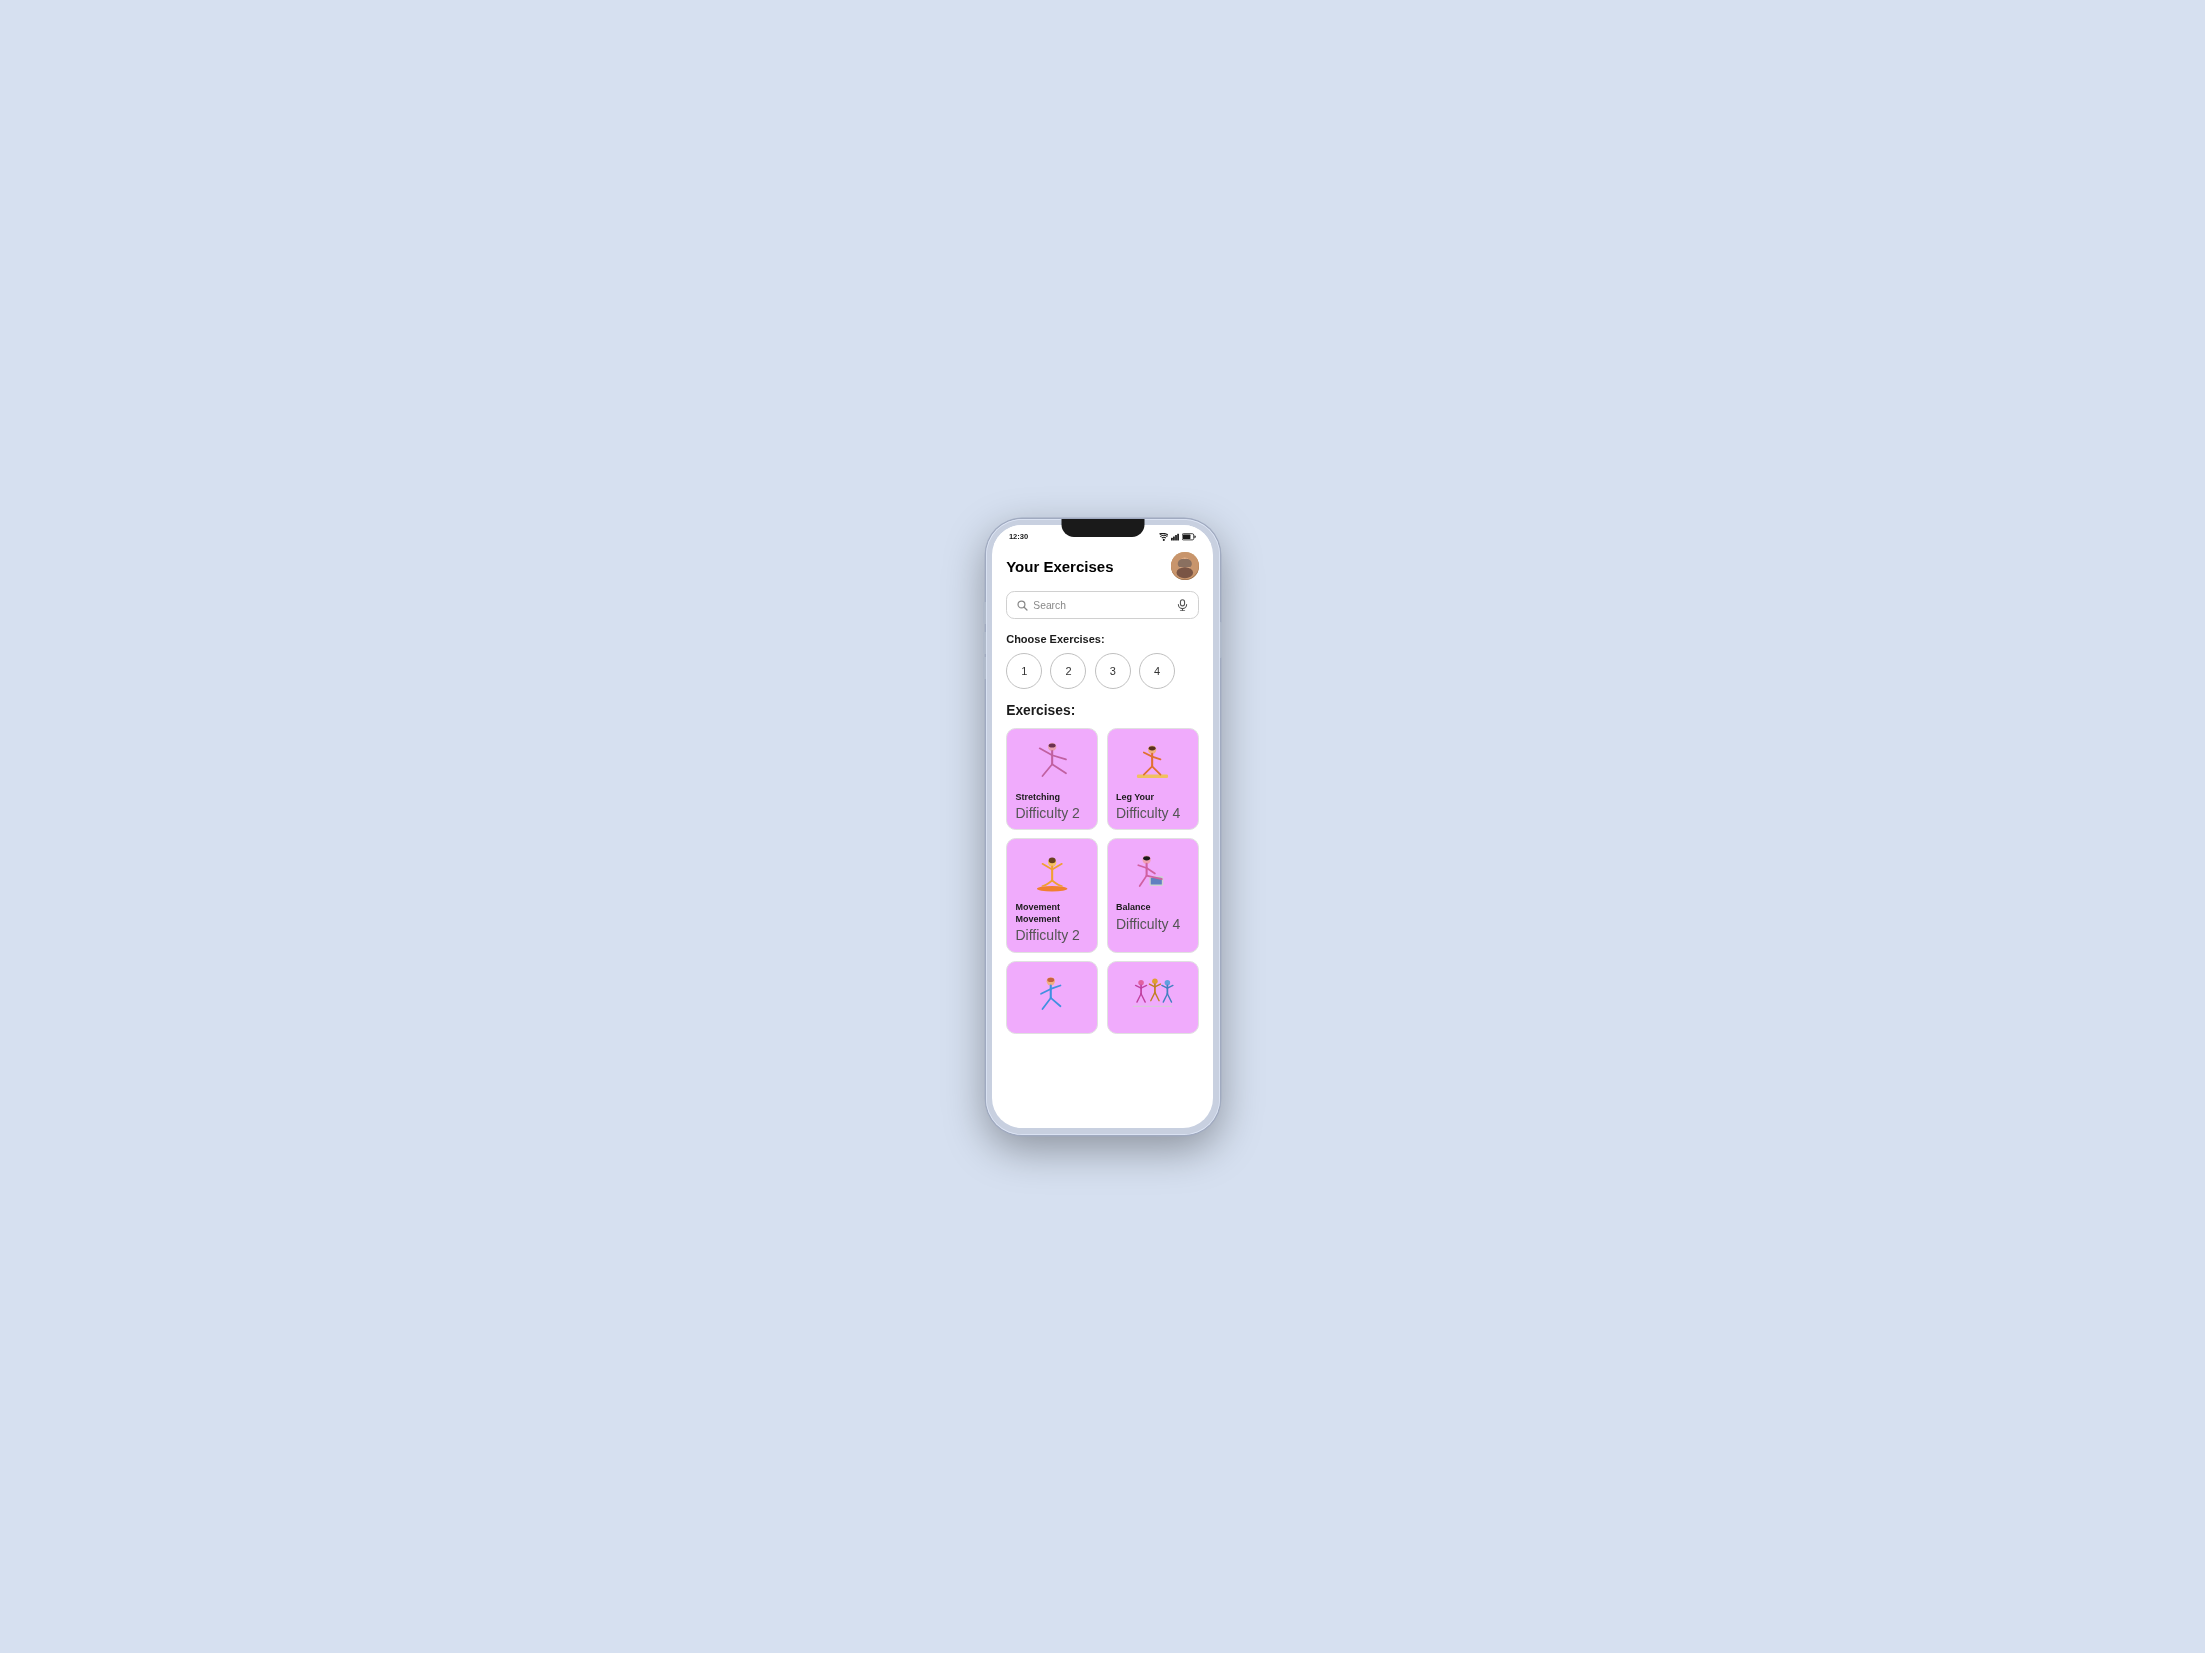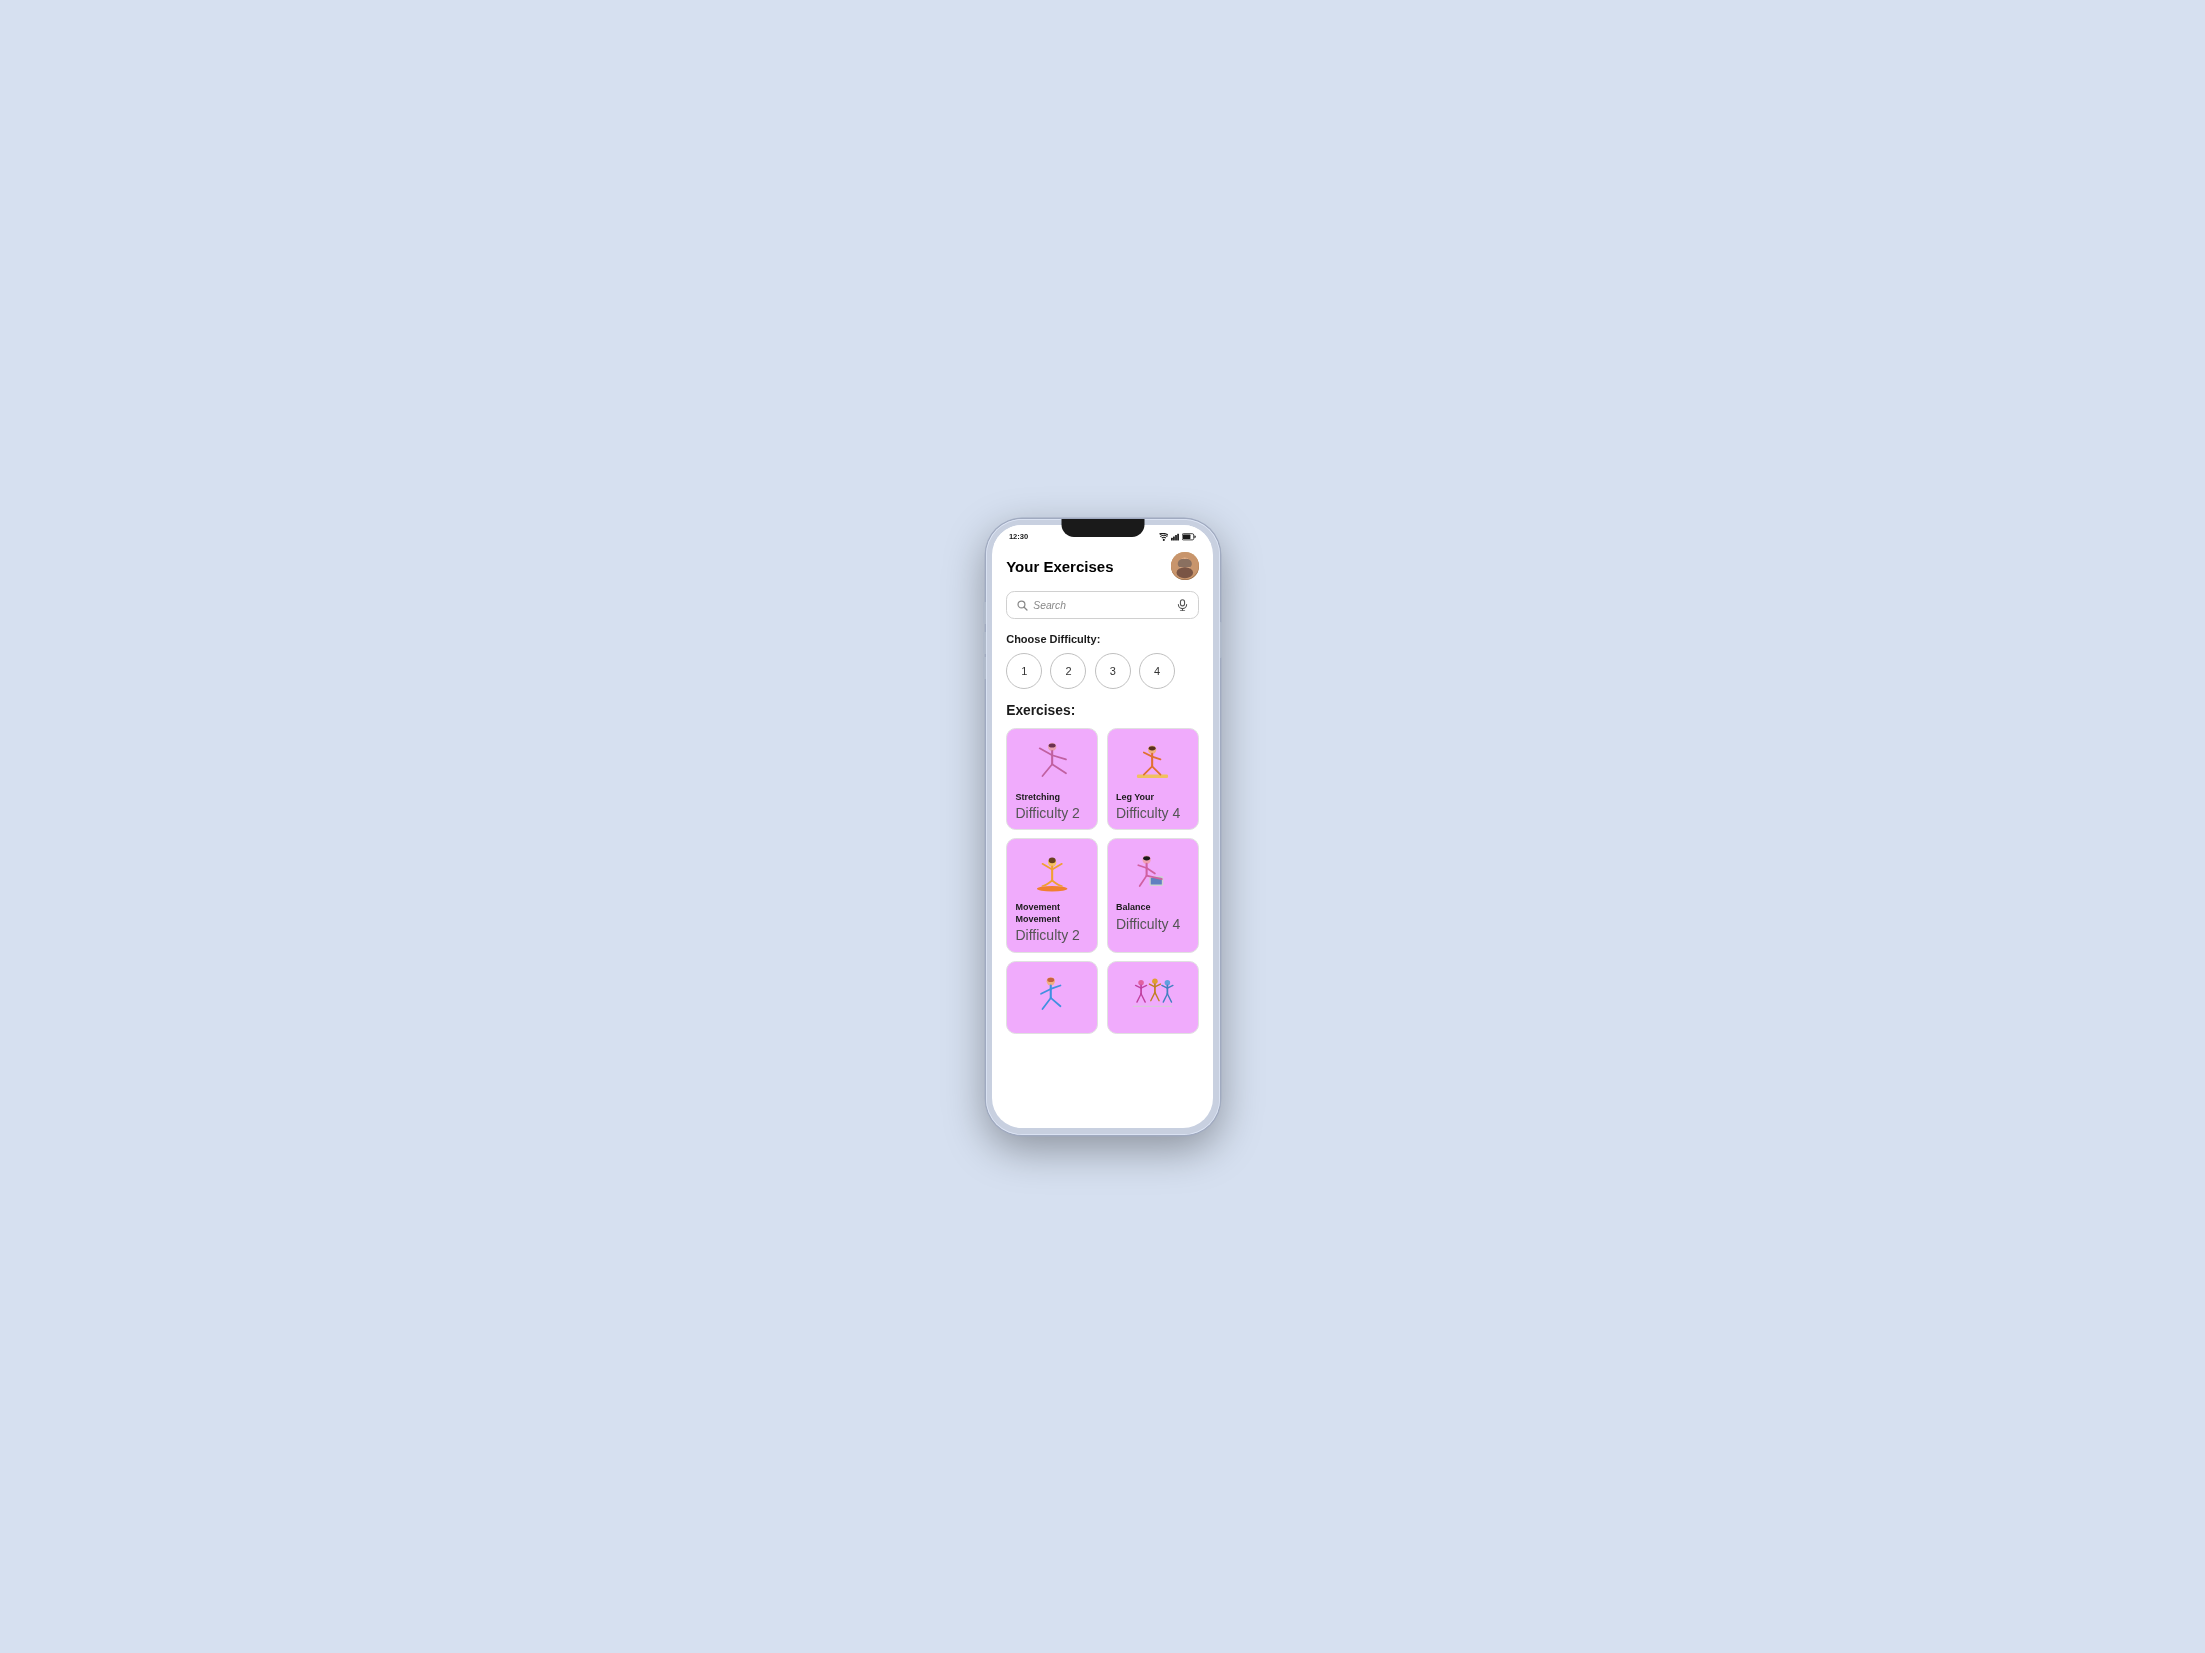--- a/index.html
+++ b/index.html
@@ -144,21 +144,20 @@
     
     .search-bar {
       display: flex;
       align-items: center;
       border: 1px solid #d0d0d0;
       border-radius: 8.3px;
       padding: 6.9px 9.6px;
       margin-bottom: 13.8px;
       gap: 5.5px;
       background: white;
-      font-style: italic;
     }
 
     .search-bar .search-icon-svg {
       color: #888;
       flex-shrink: 0;
     }
 
     .search-input-fake {
       flex: 1;
       font-size: 10.3px;
@@ -309,21 +308,21 @@
         </svg>
         <span class="search-input-fake">Search</span>
         <svg class="mic-icon" width="11" height="12.4" viewBox="0 0 16 18" fill="none">
           <rect x="5" y="1" width="6" height="9" rx="3" stroke="#555" stroke-width="1.6"></rect>
           <path d="M2 8a6 6 0 0 0 12 0" stroke="#555" stroke-width="1.6" stroke-linecap="round"></path>
           <line x1="8" y1="14" x2="8" y2="17" stroke="#555" stroke-width="1.6" stroke-linecap="round"></line>
           <line x1="5" y1="17" x2="11" y2="17" stroke="#555" stroke-width="1.6" stroke-linecap="round"></line>
         </svg>
       </div>
 
-      <div class="section-label">Choose Difficulty:</div>
+      <div class="section-label">Choose Exercises:</div>
       <div class="difficulty-row">
         <button class="diff-btn">1</button>
         <button class="diff-btn">2</button>
         <button class="diff-btn">3</button>
         <button class="diff-btn">4</button>
       </div>
 
       <div class="exercises-label">Exercises:</div>
 
       <div class="exercise-grid">

